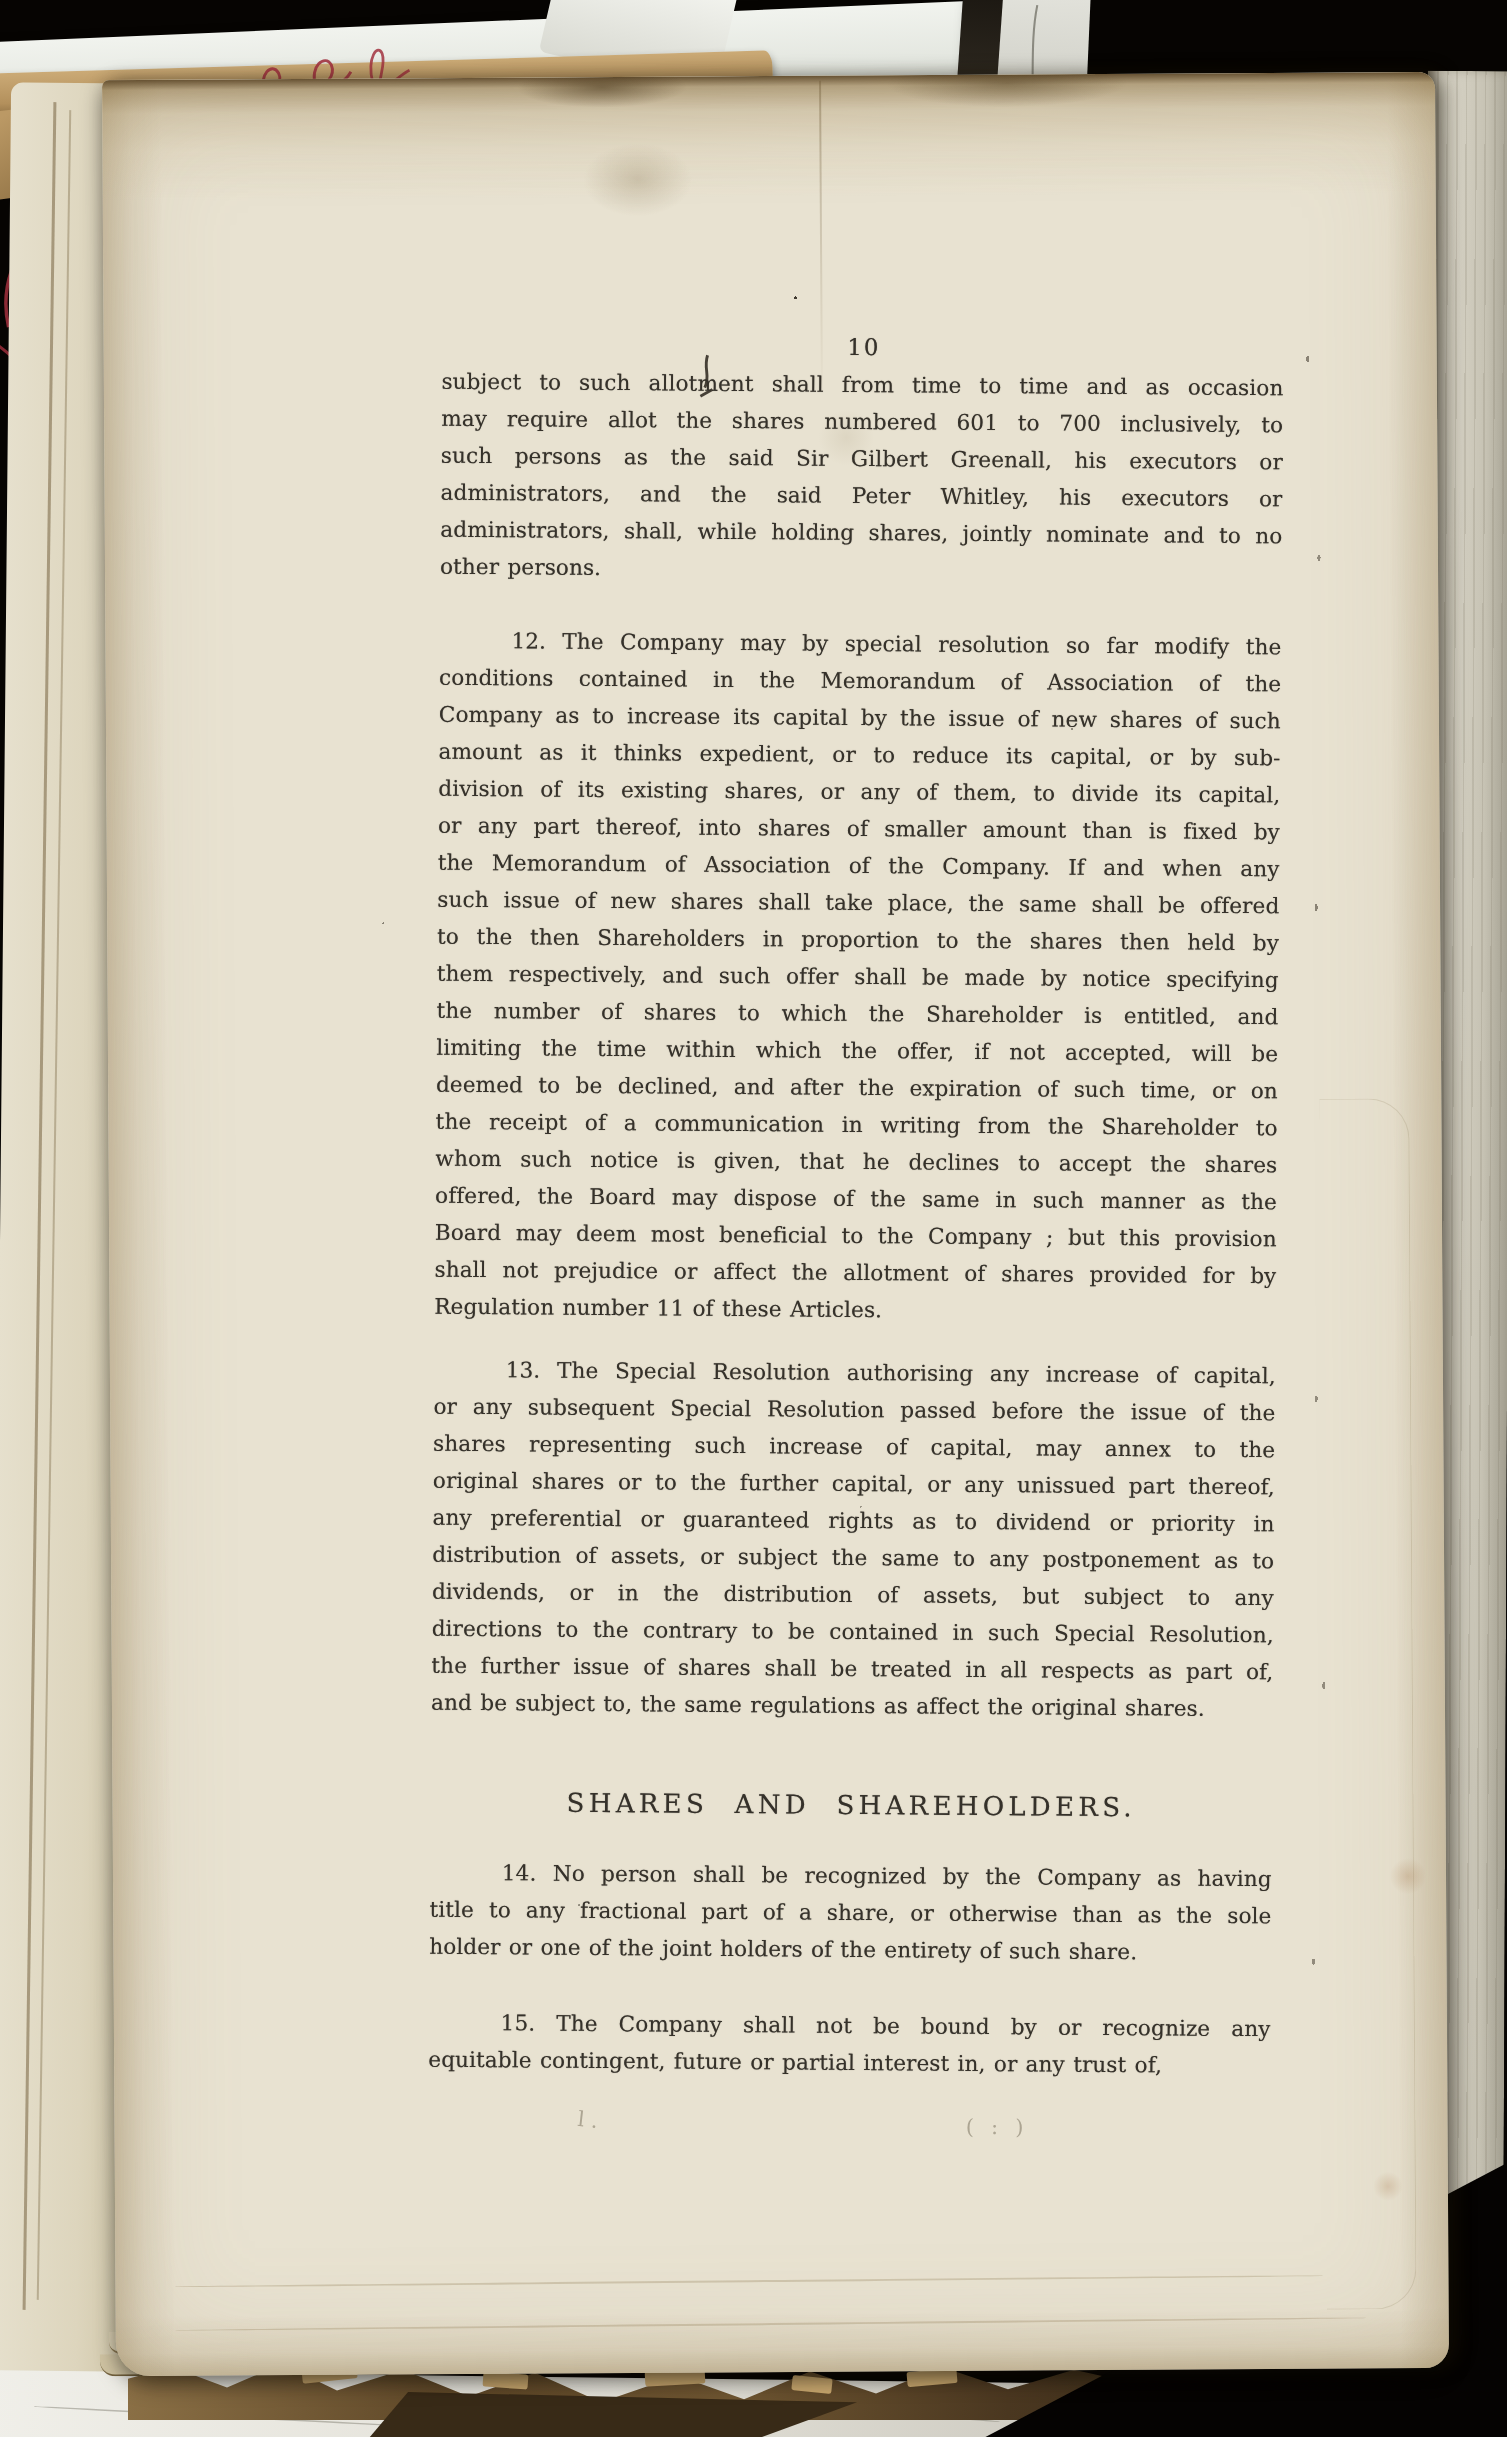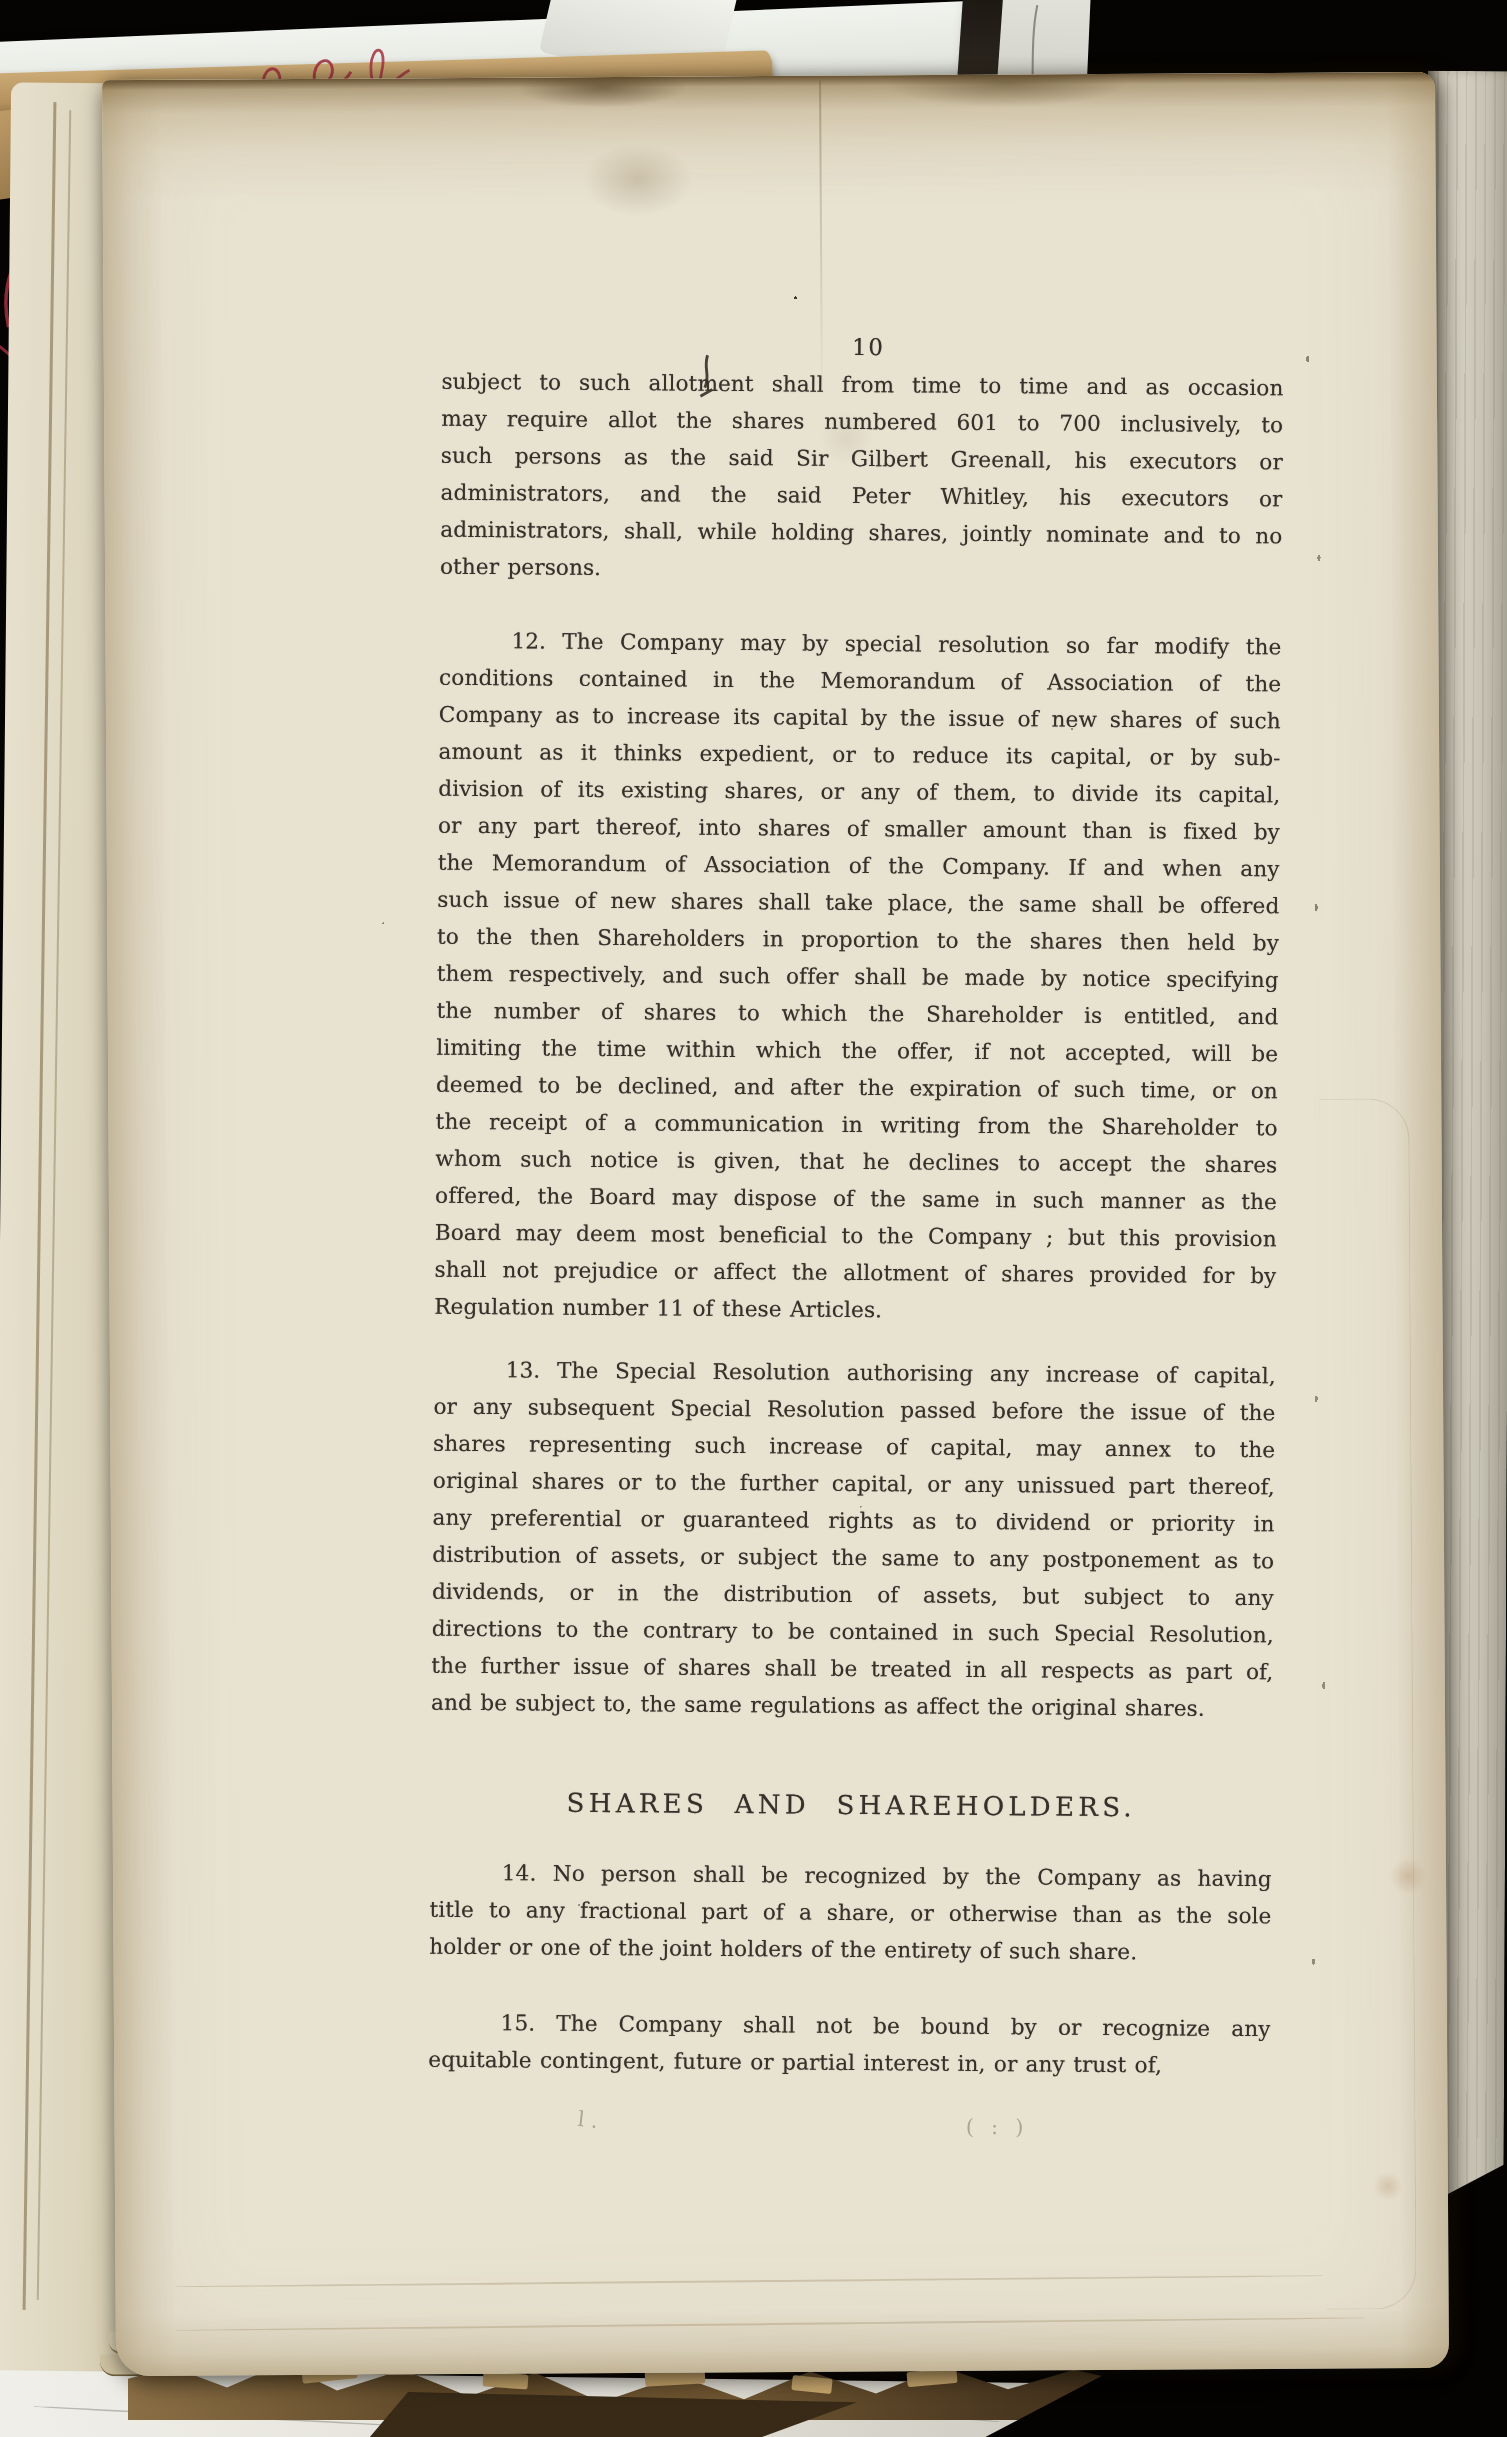--- a/index.html
+++ b/index.html
@@ -103,21 +103,21 @@
   .crease{left:717px;top:5.2px;width:1.7px;height:317px;
     background:linear-gradient(180deg, rgba(110,90,55,.4), rgba(110,90,55,0));}
   .pressed-line{left:60px;height:1.7px;background:rgba(140,120,80,.28);border-radius:50%;}
   .pressed-line.p1{top:2204px;width:1147px;transform:rotate(-.2deg);}
   .pressed-line.p2{top:2247px;width:1190px;transform:rotate(-.25deg);}
   .impression{left:1211px;top:1026px;width:90px;height:1211px;border:1.7px solid rgba(140,125,90,.2);
     border-left:none;border-radius:0 41px 41px 0;}
 
   
   .text-layer{inset:0;transform:rotate(.8deg);transform-origin:362px 276px;color:#35312a;}
-  .pagenum{left:707px;top:248px;width:74px;text-align:right;font-size:23px;line-height:37px;
+  .pagenum{left:723px;top:248px;width:74px;text-align:center;font-size:23px;line-height:37px;
     letter-spacing:1.7px;text-shadow:0 0 0.9px rgba(49,45,38,.6);}
   .ink-squiggle{left:590px;top:272px;width:26px;height:53px;}
   .para{left:338px;width:842px;}
   .para .line{position:relative;display:block;height:37px;line-height:37px;font-size:21.6px;
     letter-spacing:0.1px;word-spacing:1.3px;text-align:justify;text-align-last:justify;
     overflow:hidden;white-space:normal;text-shadow:0 0 0.9px rgba(49,45,38,.55);}
   .para .line.last{text-align-last:left;}
   .para.indent .line:first-child{text-indent:72px;}
   .p11{top:285px;} .p12{top:544px;} .p13{top:1273px;} .p14{top:1776px;} .p15{top:1926px;}
   .heading{left:338px;top:1706px;width:842px;text-align:center;font-size:26px;line-height:37px;

